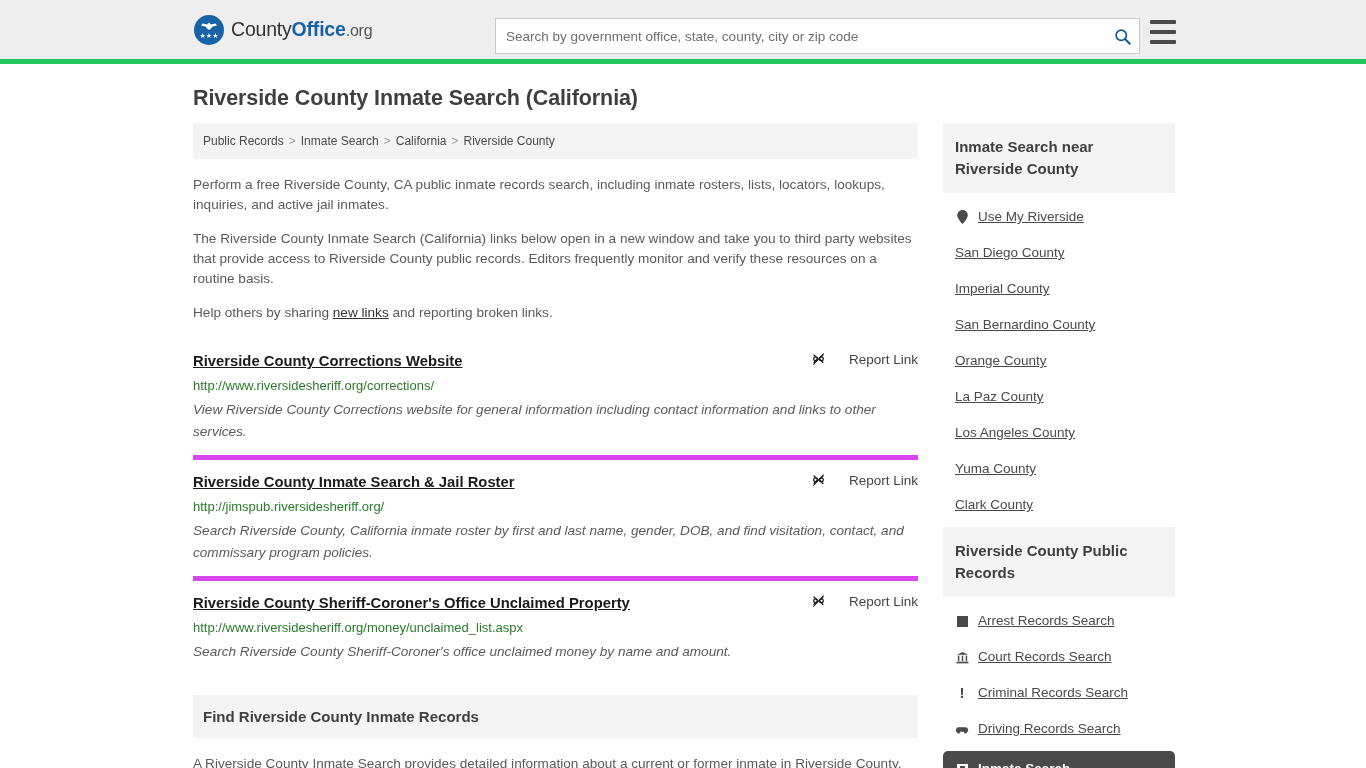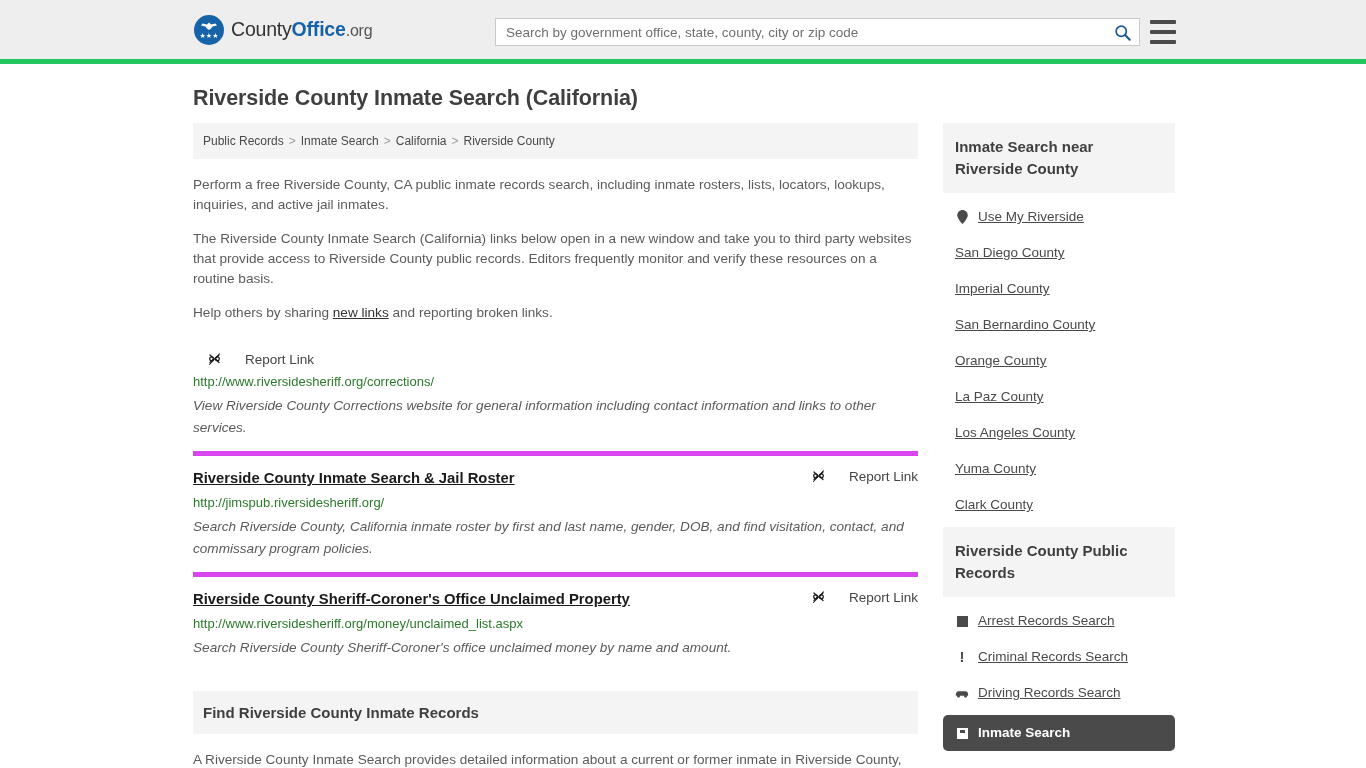--- a/index.html
+++ b/index.html
@@ -56,21 +56,21 @@
     letter-spacing: -0.2px;
     white-space: nowrap;
   }
   .brand-text .c1 { color: #333333; }
   .brand-text .c2 { color: #1763a8; font-weight: bold; }
   .brand-text .c3 { color: #555555; font-size: 16px; }
 
   .search-wrap {
     position: absolute;
     left: 495px; top: 18px;
-    width: 645px; height: 28px;
+    width: 645px; height: 36px;
     background: #ffffff;
     border: 1px solid #c9c9c9;
     display: flex;
     align-items: center;
   }
   .search-input {
     flex: 1 1 auto;
     border: 0; outline: 0;
     height: 100%;
     padding: 0 10px;
@@ -314,20 +314,21 @@
         <div class="intro">
           <p>Perform a free Riverside County, CA public inmate records search, including inmate rosters, lists, locators, lookups, inquiries, and active jail inmates.</p>
           <p>The Riverside County Inmate Search (California) links below open in a new window and take you to third party websites that provide access to Riverside County public records. Editors frequently monitor and verify these resources on a routine basis.</p>
           <p><span>Help others by sharing </span><a class="inline" href="#">new links</a><span> and reporting broken links.</span></p>
         </div>
 
         <div class="results">
 
           <div class="result">
             <div class="result-head">
+              <a class="result-title" href="#">Riverside County Corrections Website</a>
               <a class="report-link" href="#">
                 <svg width="15" height="15" viewBox="0 0 20 20">
                   <path d="M4 4 L9 9 M9 9 L4 14 M16 4 L11 9 M11 9 L16 14" stroke="#1a1a1a" stroke-width="1.6" fill="none" stroke-linecap="round"></path>
                   <circle cx="6.2" cy="9" r="2.6" fill="none" stroke="#1a1a1a" stroke-width="1.6"></circle>
                   <circle cx="13.8" cy="9" r="2.6" fill="none" stroke="#1a1a1a" stroke-width="1.6"></circle>
                   <line x1="3" y1="17" x2="17" y2="2" stroke="#1a1a1a" stroke-width="1.4"></line>
                 </svg>
                 <span>Report Link</span>
               </a>
             </div>
@@ -421,20 +422,32 @@
         <div class="side-card">
           <div class="side-head">Riverside County Public Records</div>
           <ul class="side-list">
             <li>
               <span class="side-icon">
                   <span class="icon-sq"></span>
                 </span>
               <a href="#">Arrest Records Search</a>
             </li>
             <li>
+              <span class="side-icon">
+                <svg width="13" height="13" viewBox="0 0 14 14">
+                  <path d="M7 1 L13 4 L1 4 Z" fill="#4a4a4a"></path>
+                  <rect x="2" y="5" width="1.6" height="6" fill="#4a4a4a"></rect>
+                  <rect x="6.2" y="5" width="1.6" height="6" fill="#4a4a4a"></rect>
+                  <rect x="10.4" y="5" width="1.6" height="6" fill="#4a4a4a"></rect>
+                  <rect x="0.6" y="11.5" width="12.8" height="1.8" fill="#4a4a4a"></rect>
+                </svg>
+              </span>
+              <a href="#">Court Records Search</a>
+            </li>
+            <li>
               <span class="side-icon icon-bang">!</span>
               <a href="#">Criminal Records Search</a>
             </li>
             <li>
               <span class="side-icon">
                 <svg width="15" height="11" viewBox="0 0 16 11">
                   <path d="M1 7 C1 4.5 2 3 4 3 L12 3 C14 3 15 4.5 15 7 L15 8.2 L1 8.2 Z" fill="#4a4a4a"></path>
                   <circle cx="4" cy="8.4" r="1.8" fill="#4a4a4a"></circle>
                   <circle cx="12" cy="8.4" r="1.8" fill="#4a4a4a"></circle>
                 </svg>

